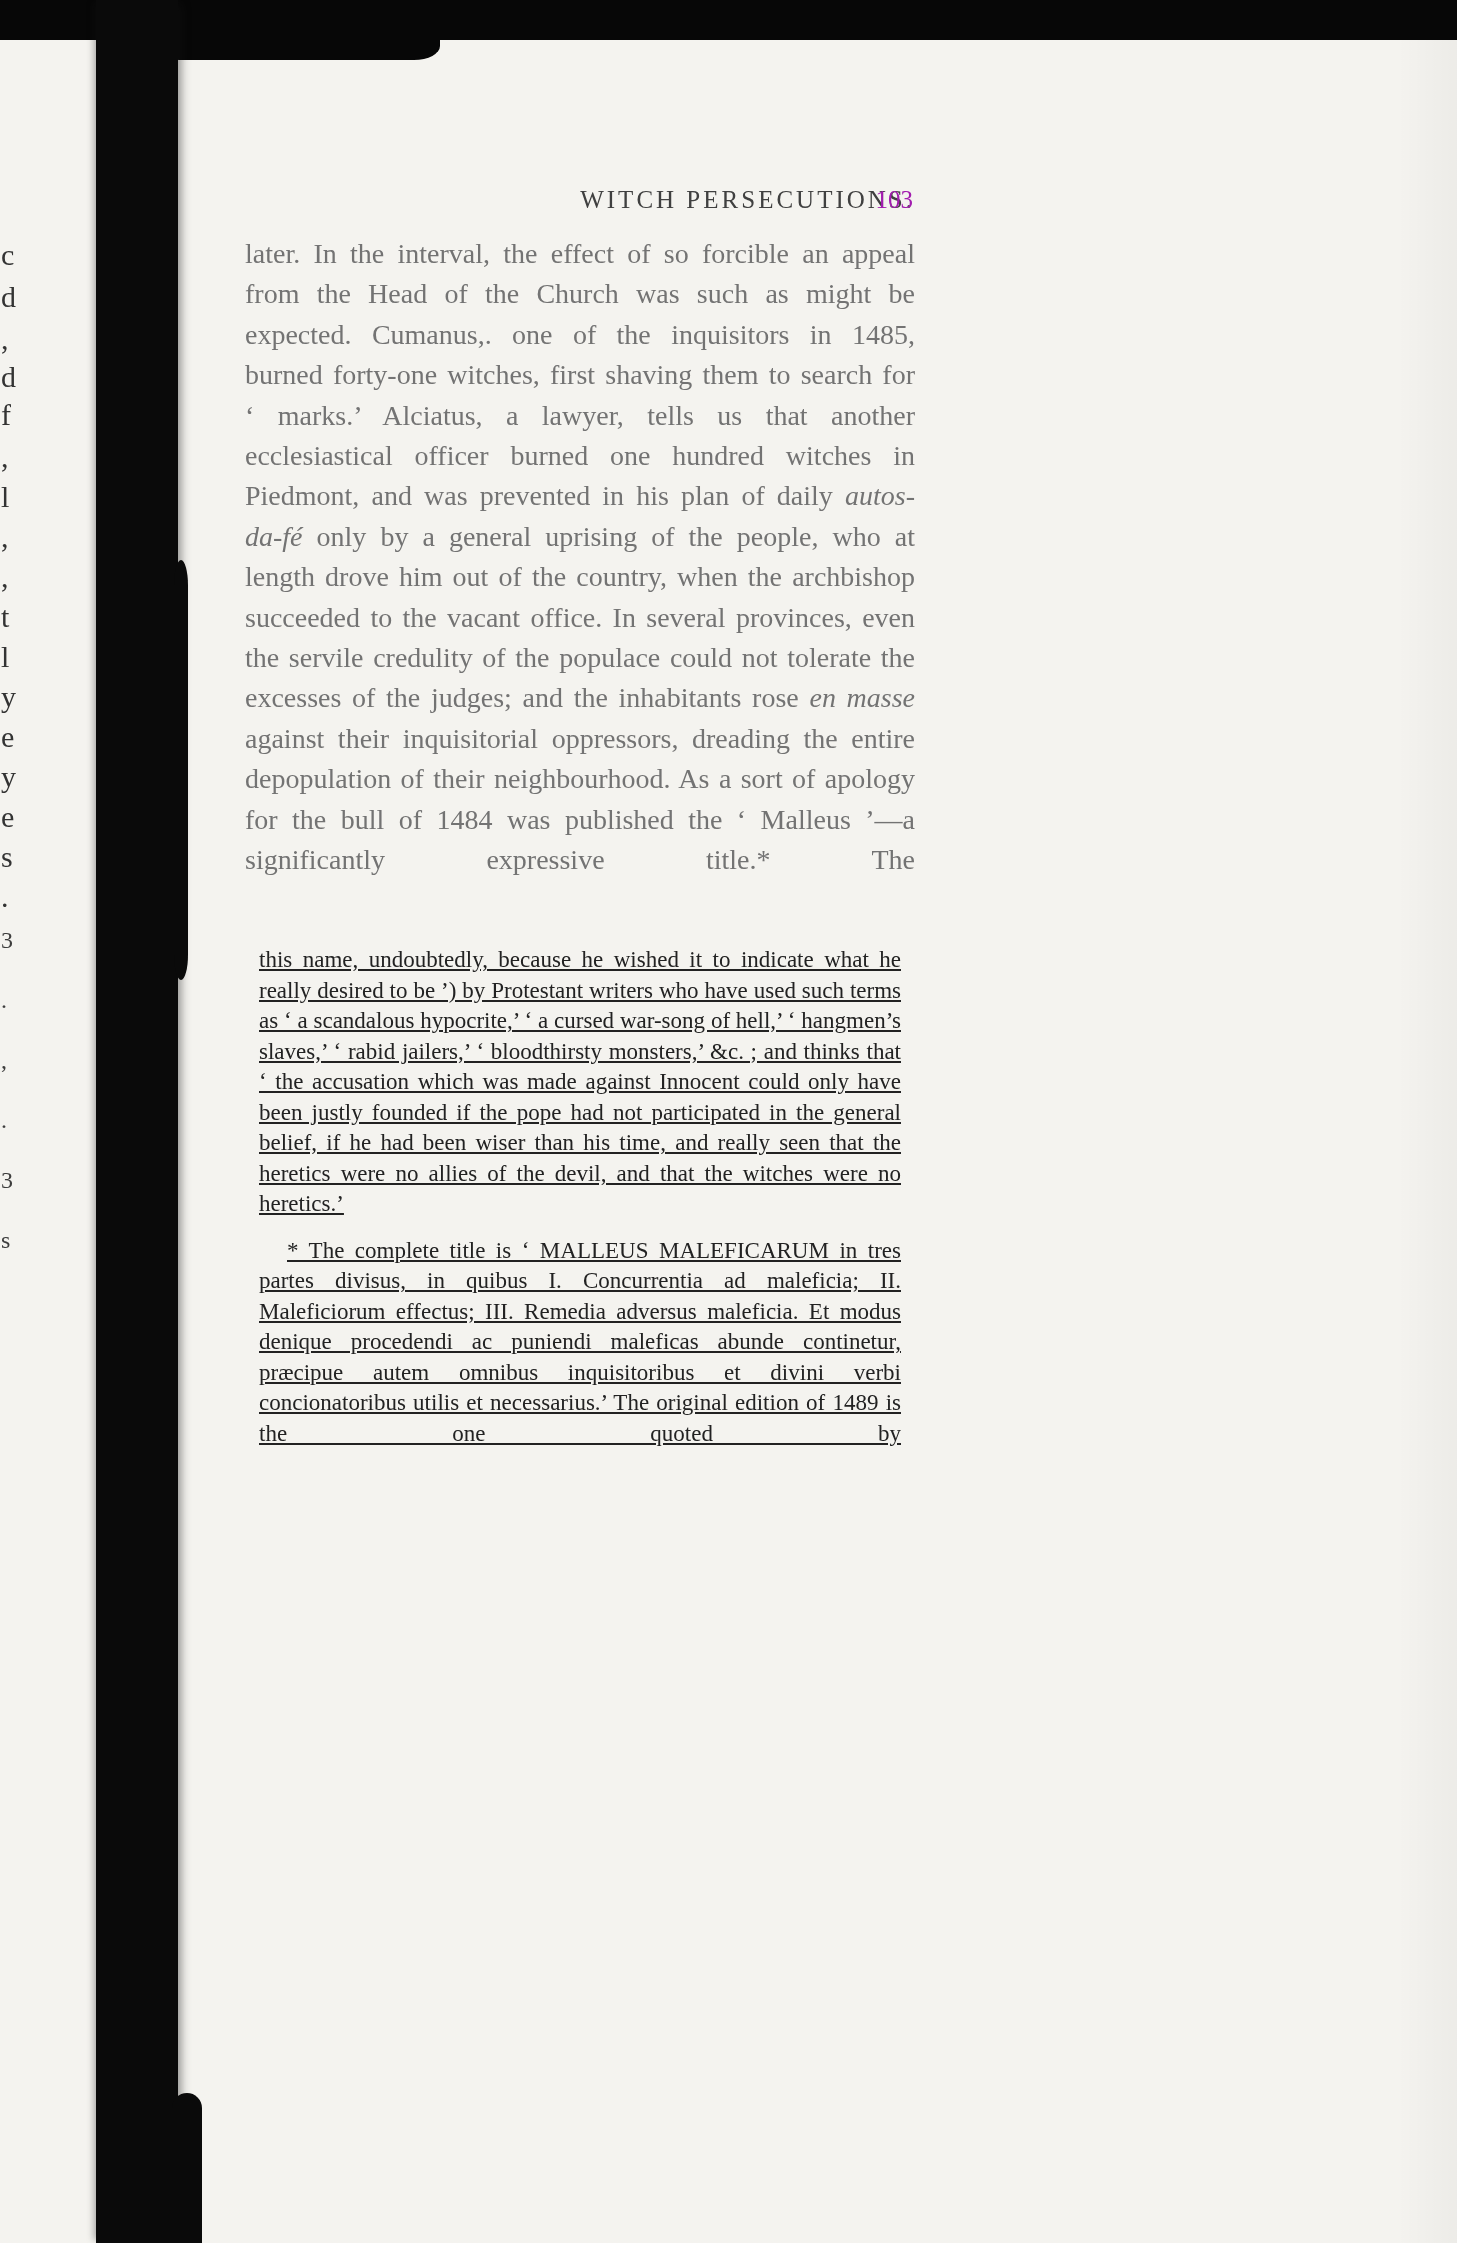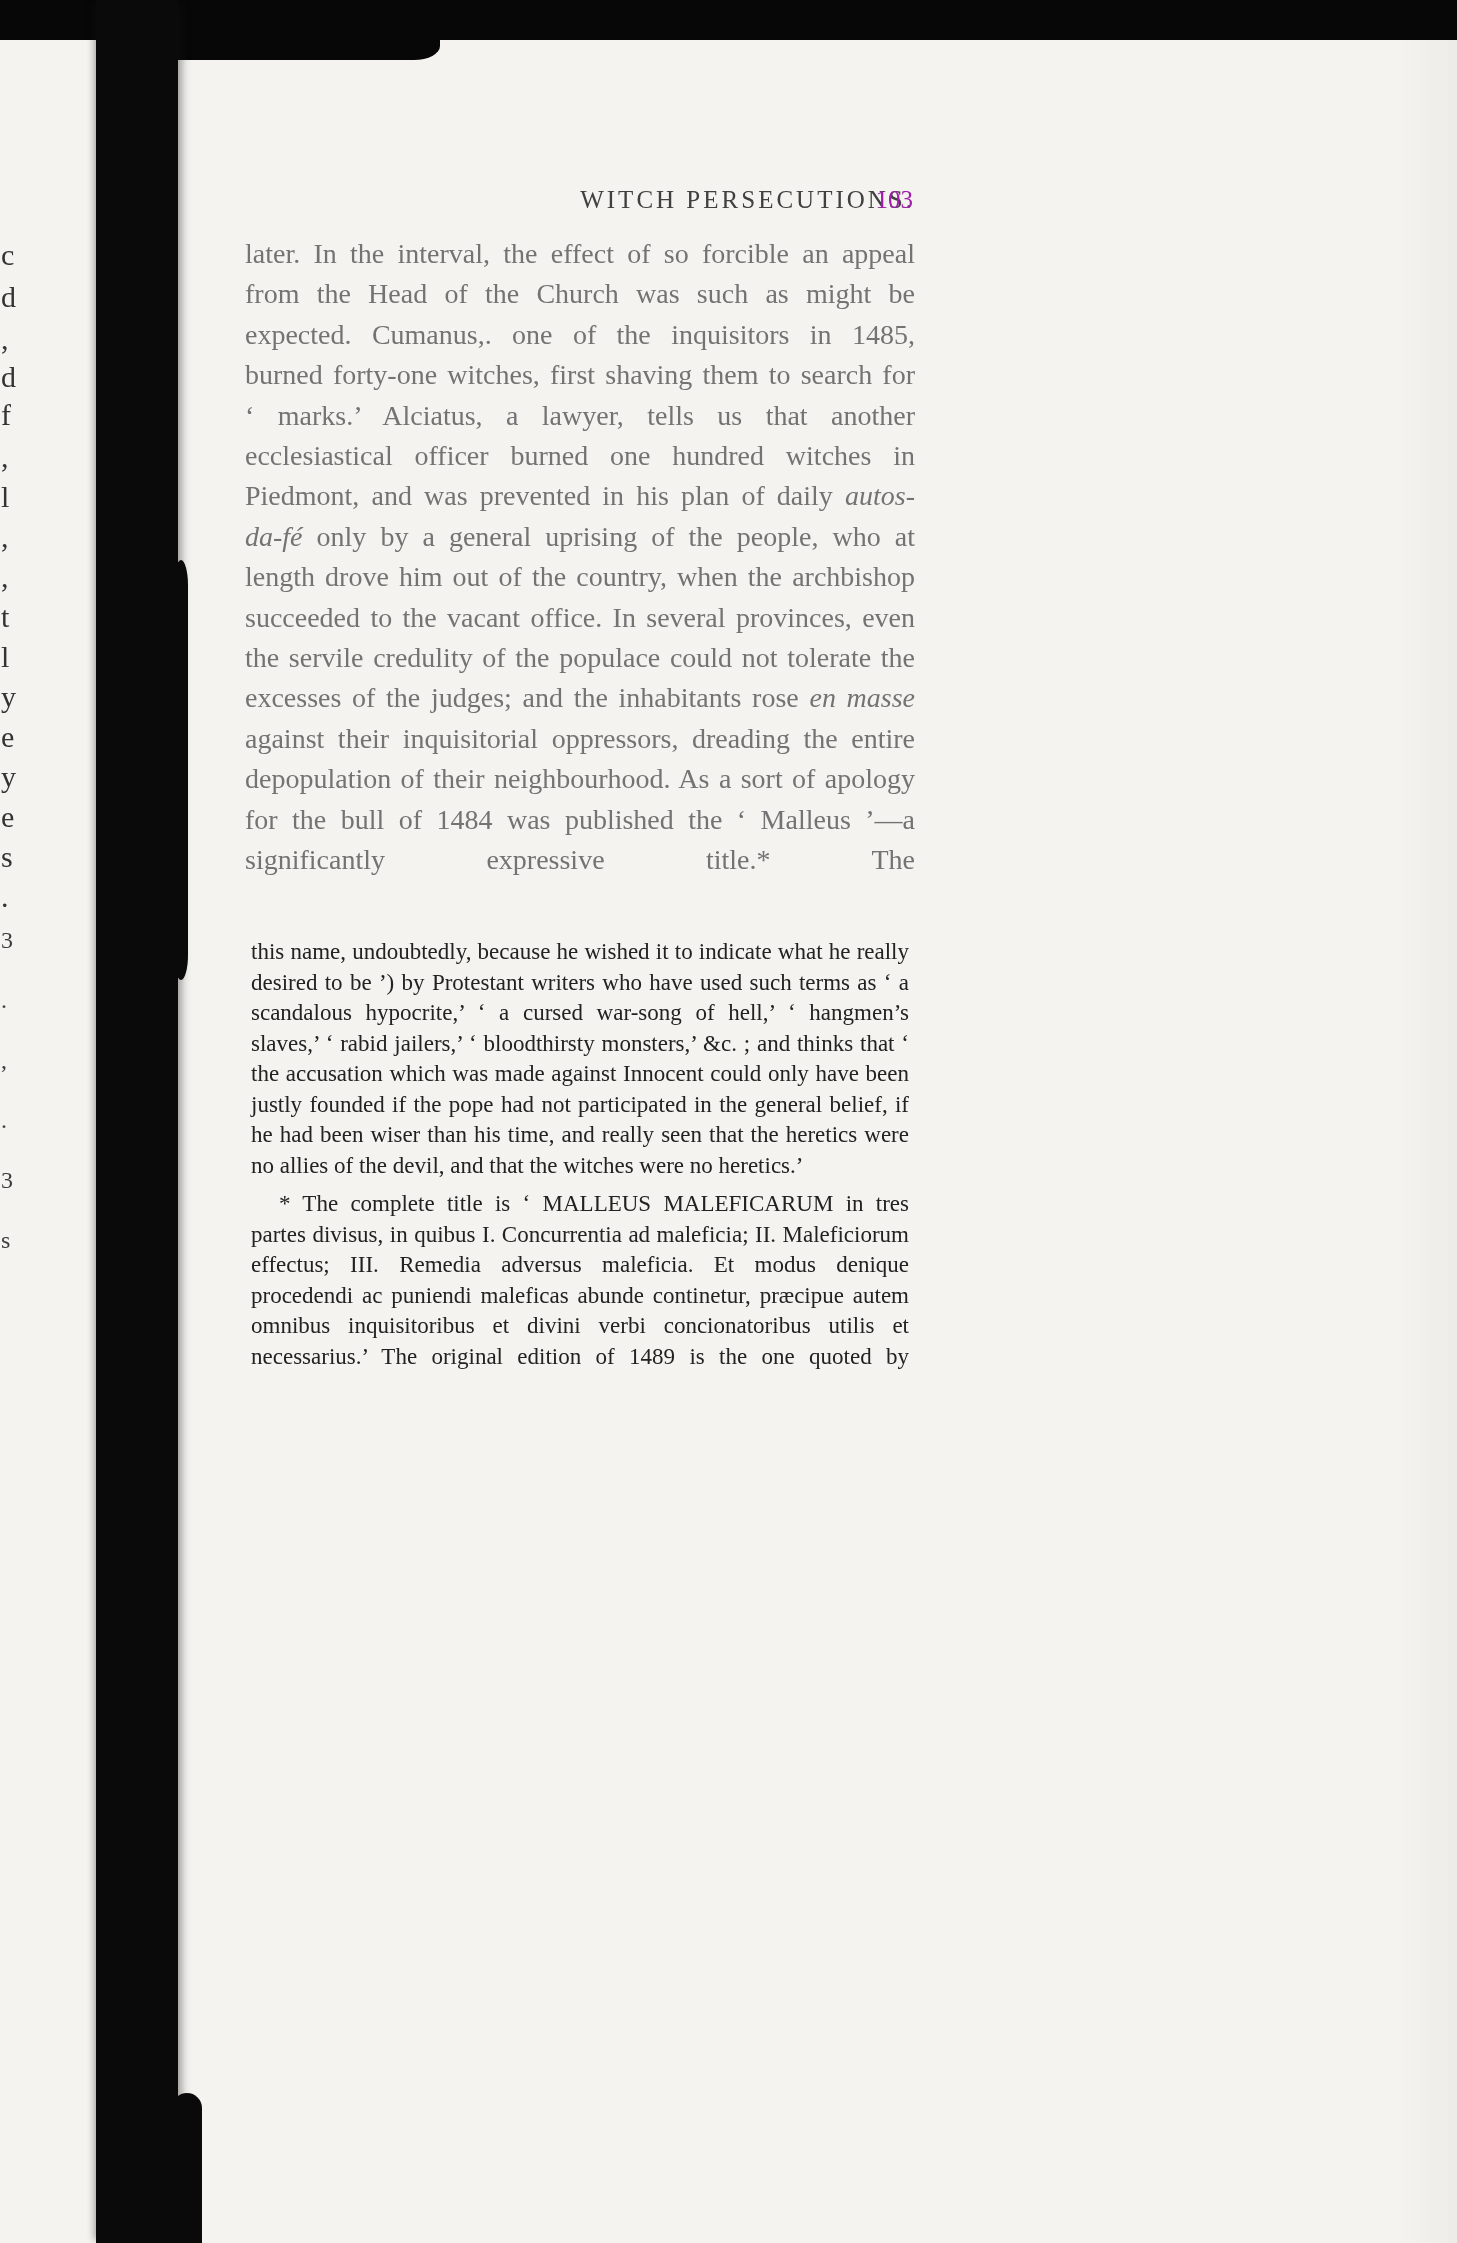--- a/index.html
+++ b/index.html
@@ -68,21 +68,21 @@
     color: #737373;
     word-spacing: 1.5px;
   }
   .body-text .italic { font-style: italic; }
   .footnotes {
     position: absolute; left: 243px; top: 929px; width: 674px;
     font-size: 23px; line-height: 30.5px;
     text-align: justify;
     color: #222;
   }
-  .footnote { margin: 8px; }
+  .footnote { margin: 16px; text-decoration: underline; }
   .footnote.indent {
     text-indent: 28px;
     text-align-last: justify;
   }
   
   .paper-shade {
     position: absolute; top: 0; right: 0; width: 60px; height: 100%;
     background: linear-gradient(to right, rgba(0,0,0,0), rgba(0,0,0,0.03));
     pointer-events: none;
   }

